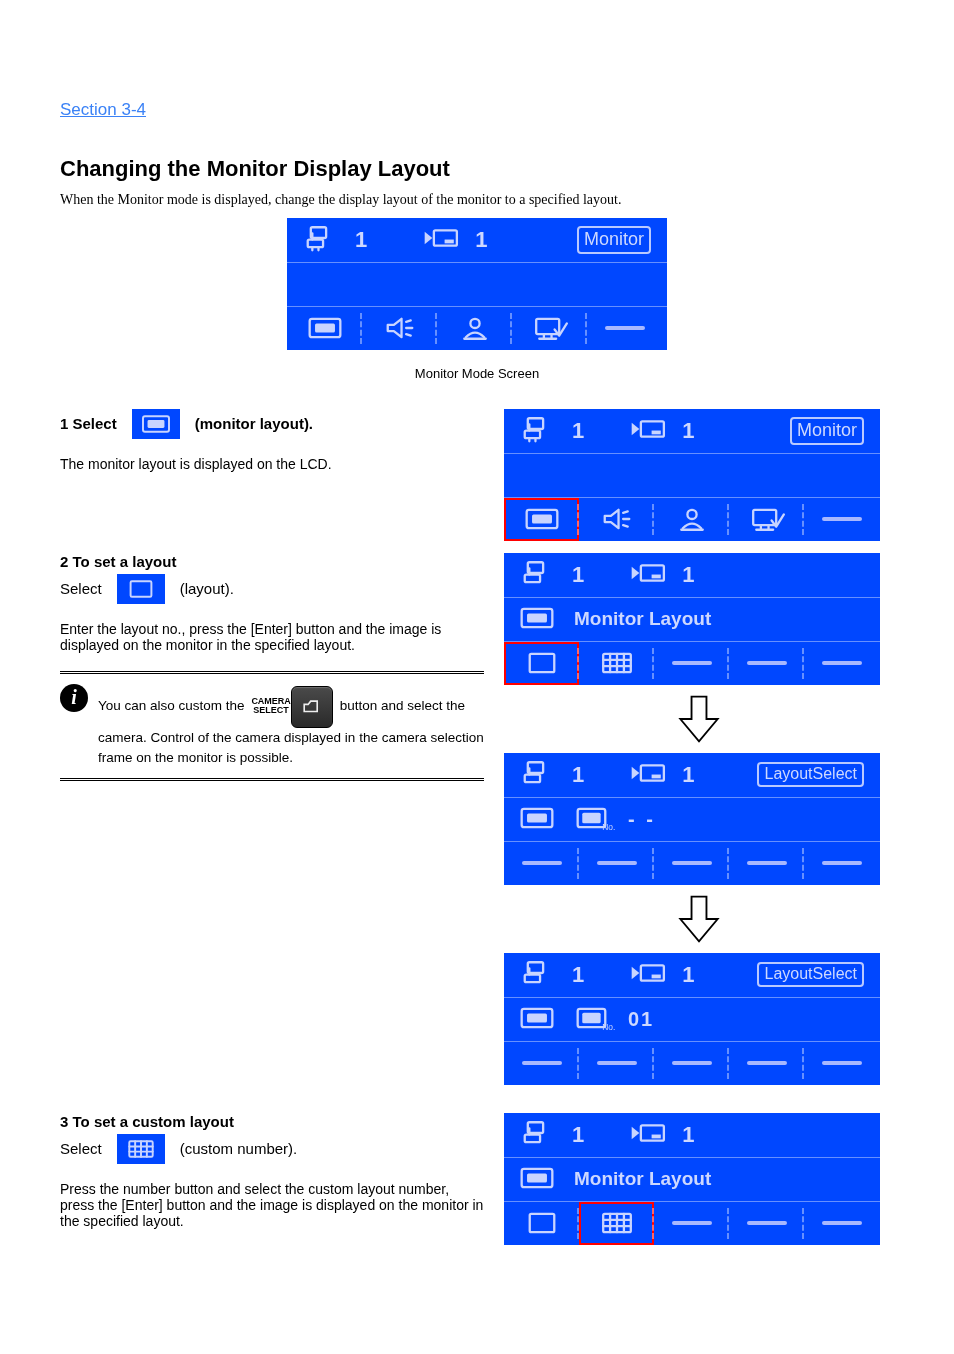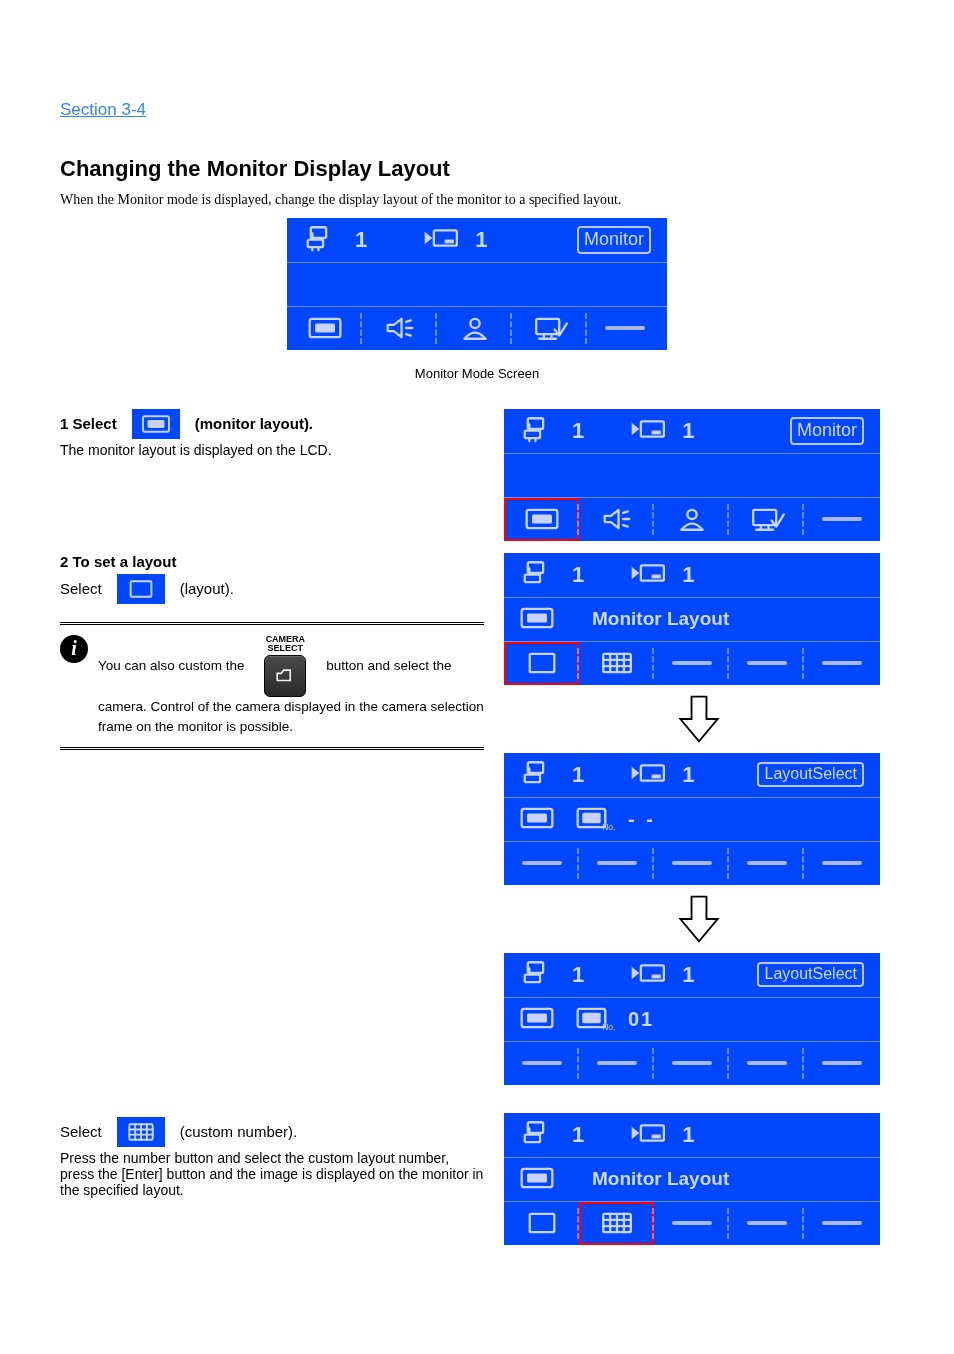--- a/index.html
+++ b/index.html
@@ -91,21 +91,21 @@
   .num-label {
     font-weight: bold;
     font-size: 22px;
     color: #cdd8ff;
     margin-left: 2px;
   }
   .header-label {
     font-weight: bold;
     font-size: 19px;
     color: #cdd8ff;
-    margin-left: 22px;
+    margin-left: 4px;
   }
   .highlight { outline: 2px solid #ff0000; outline-offset: -2px; }
   .dash-slot {
     width: 40px;
     height: 4px;
     background: #a8b8ff;
     border-radius: 2px;
   }
   .svg-icon { width: 46px; height: 32px; }
   .svg-icon path, .svg-icon rect, .svg-icon circle, .svg-icon polyline, .svg-icon line, .svg-icon polygon {
@@ -138,41 +138,41 @@
     display: inline-flex;
     align-items: center;
     justify-content: center;
     background: #0047ff;
     padding: 2px 4px;
     vertical-align: middle;
   }
   .inline-icon svg { width: 40px; height: 26px; display: block; }
   .inline-icon svg * { stroke: #c8d4ff; fill: none; stroke-width: 3; stroke-linecap: round; stroke-linejoin: round; }
   .inline-icon svg .fill { fill: #c8d4ff; stroke: none; }
-  .plain-text { margin-top: 3px; margin-bottom: 12px; font-size: 14px; }
+  .plain-text { margin-top: 17px; margin-bottom: 12px; font-size: 14px; }
 
   .info-block {
     border-top: 3px double #000;
     border-bottom: 3px double #000;
     padding: 10px 0;
     margin-top: 18px;
     display: flex;
     align-items: flex-start;
     gap: 10px;
   }
   .info-icon {
     width: 28px; height: 28px; border-radius: 50%;
     background: #000; color: #fff; display: flex;
     align-items: center; justify-content: center;
     font-family: Georgia, serif; font-style: italic; font-weight: bold;
     font-size: 20px; flex-shrink: 0;
   }
   .camera-btn-wrapper {
-    display: inline-flex; flex-direction: column; align-items: center;
-    vertical-align: middle; margin: 0 16px;
+    display: inline-flex; flex-direction: row; align-items: center;
+    vertical-align: middle; margin: 0 3px;
   }
   .camera-btn-wrapper .lab { font-size: 9px; text-align: center; font-weight: bold; line-height: 1; }
   .camera-btn {
     width: 42px; height: 42px; border-radius: 6px;
     background: linear-gradient(#4a4a4a,#2a2a2a);
     border: 1px solid #000;
     display: flex; align-items: center; justify-content: center;
     box-shadow: inset 0 1px 1px rgba(255,255,255,0.2);
     margin-top: 2px;
   }
@@ -343,20 +343,21 @@
       <div class="step-heading">2  To set a layout</div>
       <div class="step-heading" style="font-weight:normal; margin-top:4px;">
         <span>Select</span>
         <span class="inline-icon">
           <svg viewBox="0 0 60 40">
               <rect x="14" y="8" width="32" height="24" rx="2"></rect>
             </svg>
         </span>
         <span>(layout).</span>
       </div>
+      <div class="plain-text">Enter the layout no., press the [Enter] button and the image is displayed on the monitor in the specified layout.</div>
 
       <div class="info-block">
         <div class="info-icon">i</div>
         <div style="font-size:13.5px; line-height:1.5;">
           <span>You can also custom the</span>
           <span class="camera-btn-wrapper">
             <span class="lab"><span>CAMERA</span><br><span>SELECT</span></span>
             <span class="camera-btn">
               <svg viewBox="0 0 40 28">
                   <path d="M8 10 h6 l4 -5 h10 v16 h-20 z"></path>
@@ -528,20 +529,21 @@
               <div class="dash-slot"></div>
             </div>
         </div>
       </div>
     </div>
   </div>
 
   
   <div class="twocol step3-block" style="margin-top:28px;">
     <div class="leftcol">
+      <div class="step-heading">3  To set a custom layout</div>
       <div class="step-heading" style="font-weight:normal; margin-top:4px;">
         <span>Select</span>
         <span class="inline-icon">
           <svg viewBox="0 0 60 40">
               <rect x="12" y="8" width="36" height="24" rx="2"></rect>
               <line x1="12" y1="16" x2="48" y2="16"></line>
               <line x1="12" y1="24" x2="48" y2="24"></line>
               <line x1="21" y1="8" x2="21" y2="32"></line>
               <line x1="30" y1="8" x2="30" y2="32"></line>
               <line x1="39" y1="8" x2="39" y2="32"></line>

